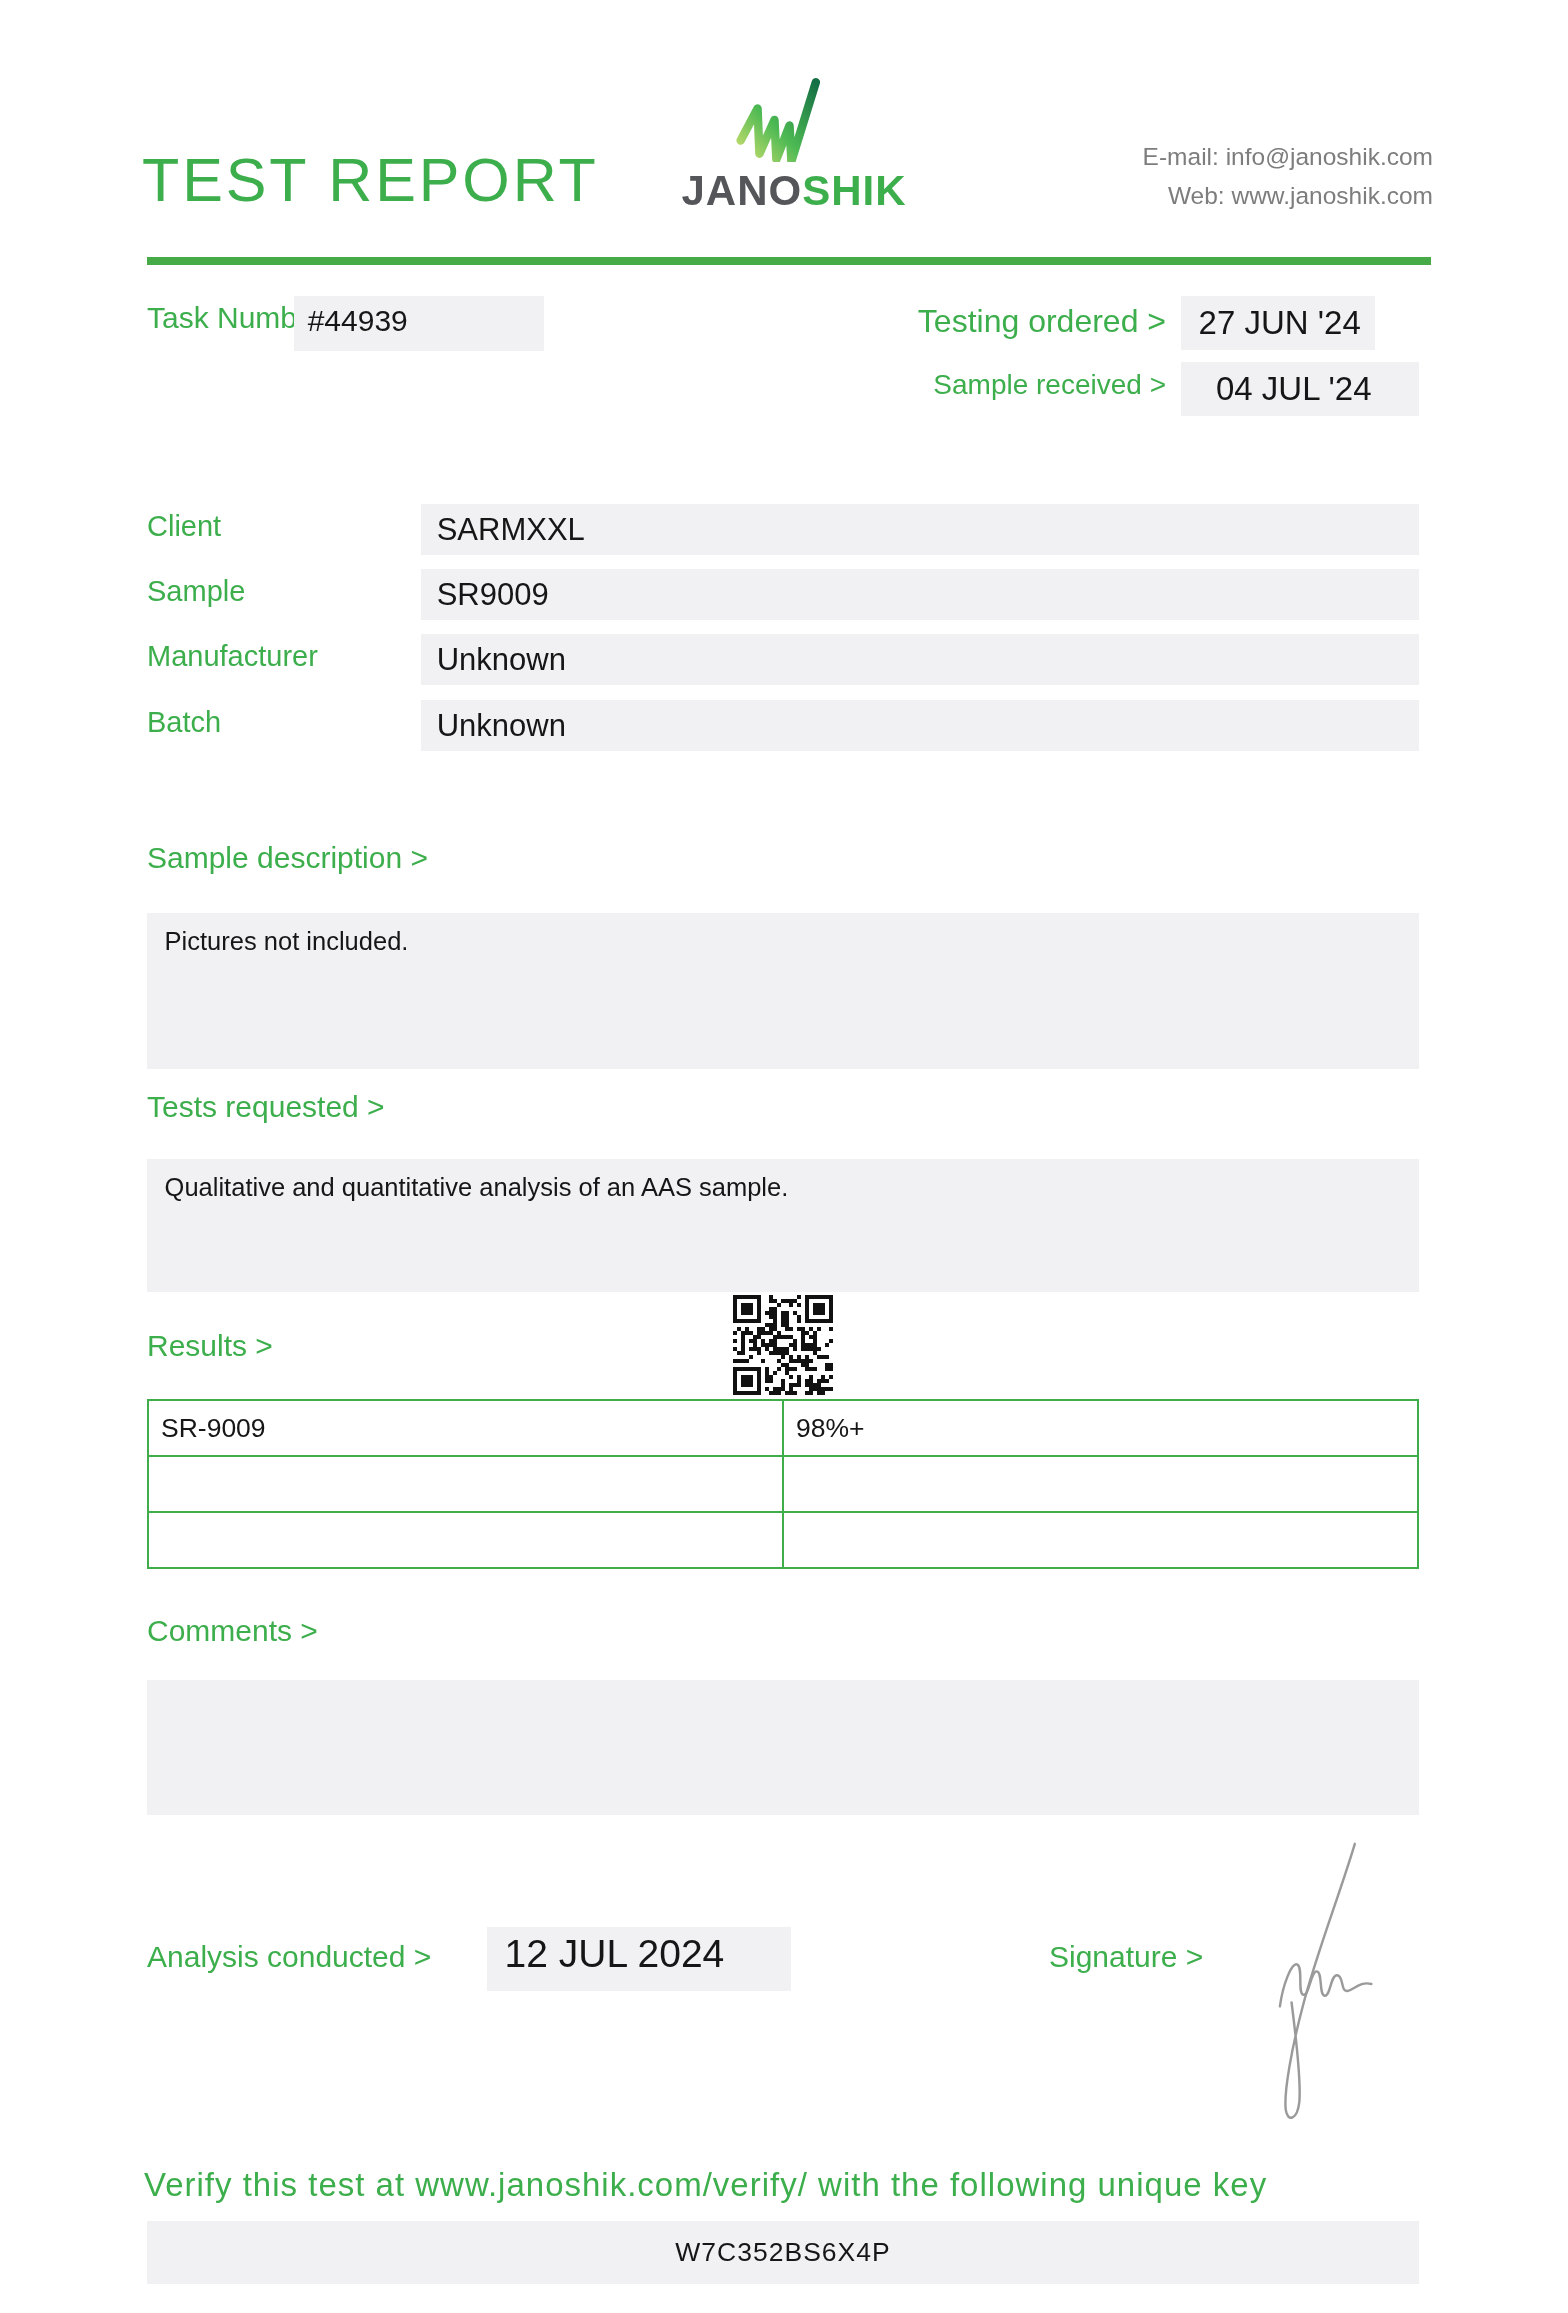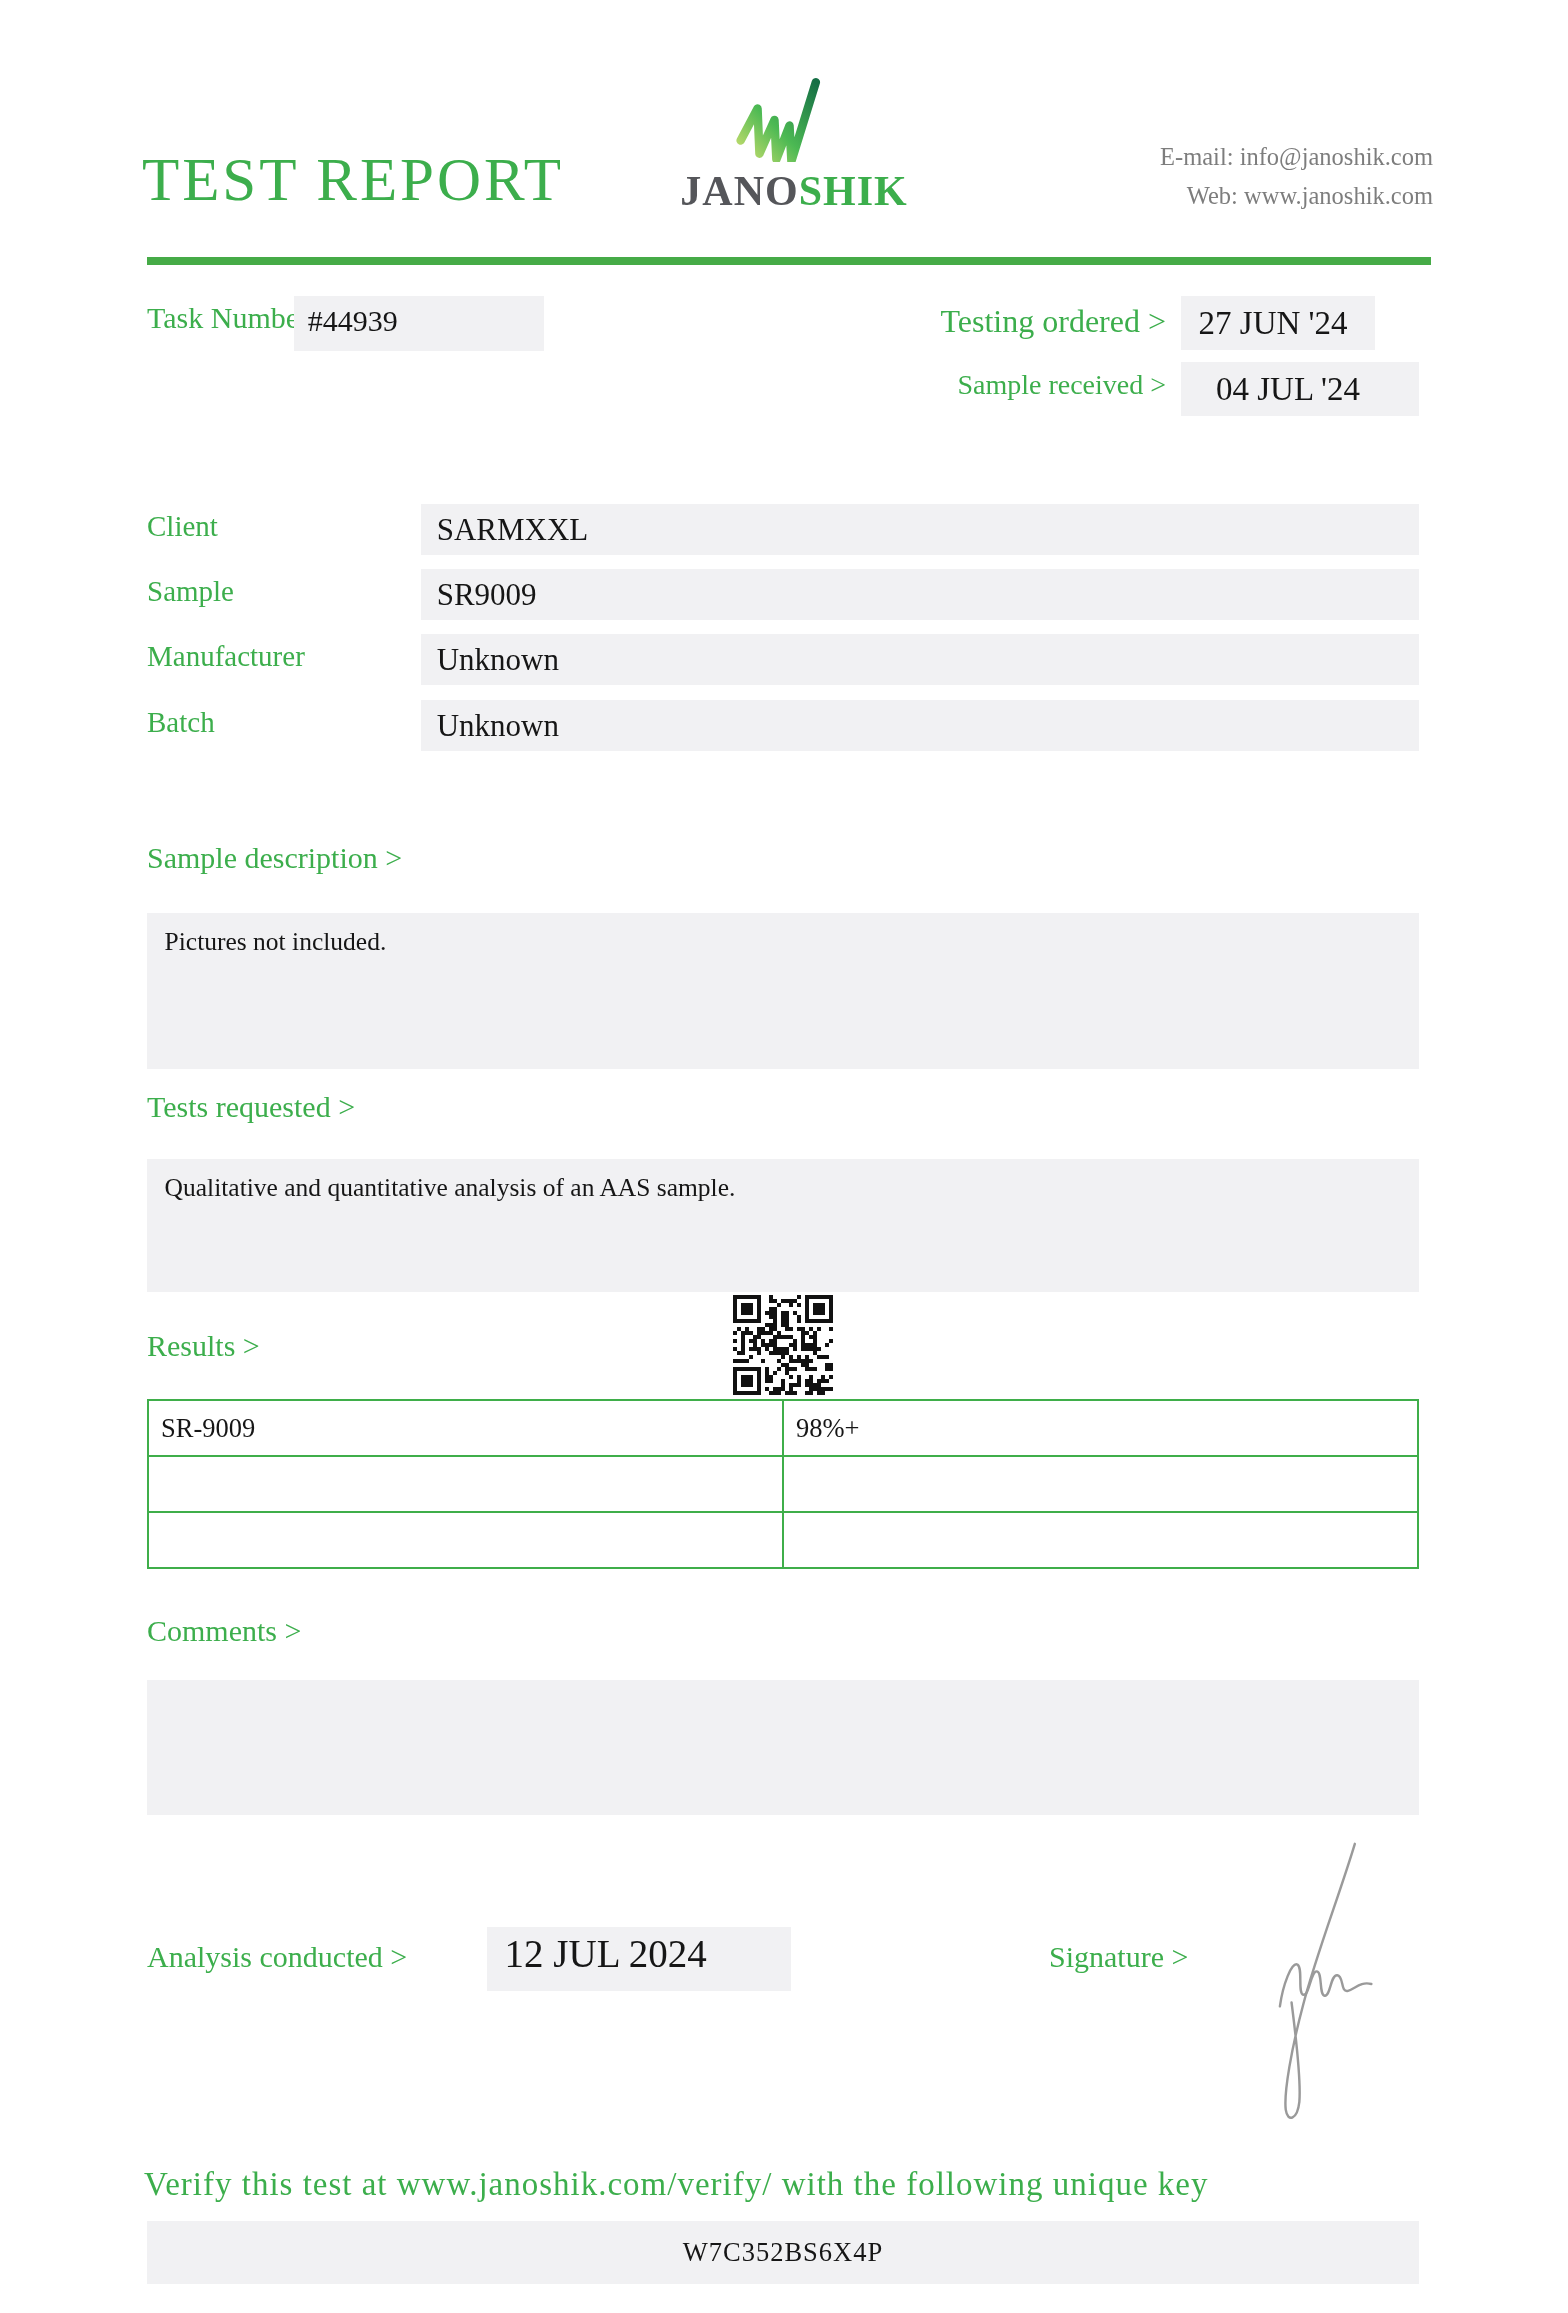--- a/index.html
+++ b/index.html
@@ -6,21 +6,21 @@
     --green:#3cae4c;
     --divider:#46ab47;
     --boxbg:#f1f1f3;
     --dark:#161616;
     --muted:#7d7d7d;
     --janogray:#55565a;
     --tborder:#3fae4a;
   }
   *{margin:0;padding:0;box-sizing:border-box;}
   body{background:#ffffff;font-family:"Liberation Sans", sans-serif;}
-  .page{position:relative;width:1568px;height:2313px;background:#fff;margin:0 auto;overflow:hidden;font-family:Liberation Serif, serif;}
+  .page{position:relative;width:1568px;height:2313px;background:#fff;margin:0 auto;overflow:hidden;}
 
   .title{position:absolute;left:142px;top:145px;font-size:61px;font-weight:500;letter-spacing:2.9px;color:var(--green);}
 
   .logo-icon{position:absolute;left:735px;top:74px;width:94px;height:88px;}
   .logo-text{position:absolute;left:647px;top:167px;width:294px;text-align:center;font-size:42px;font-weight:bold;letter-spacing:1px;}
   .logo-text .jano{color:var(--janogray);}
   .logo-text .shik{color:var(--green);}
 
   .contact{position:absolute;right:135px;top:137px;text-align:right;font-size:24.5px;color:var(--muted);line-height:39px;}
 

